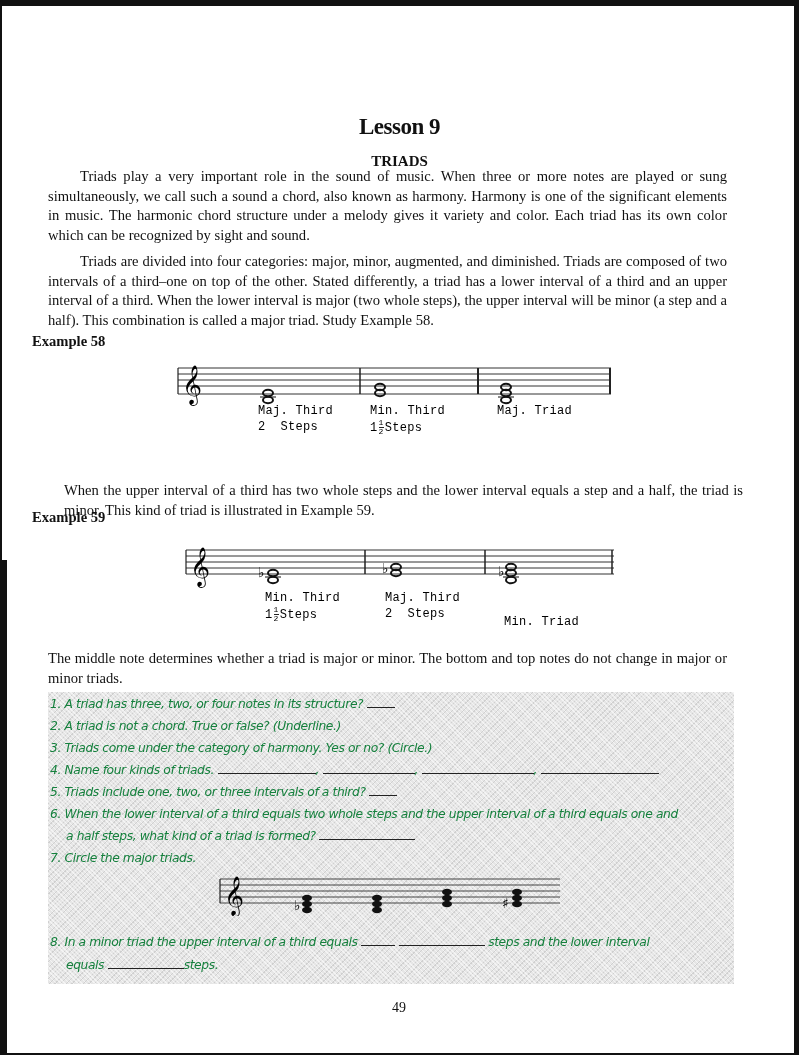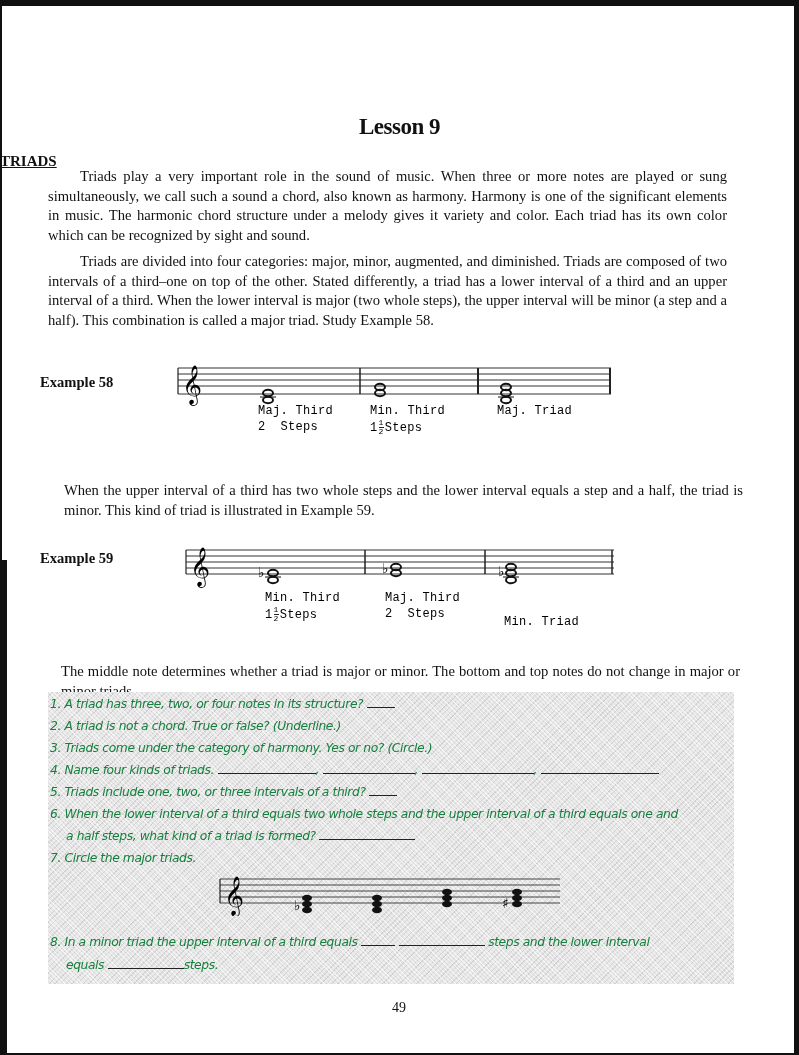--- a/index.html
+++ b/index.html
@@ -7,26 +7,26 @@
          font-family:"Liberation Serif", serif; color:#111; }
   .edge-top { position:absolute; left:0; top:0; width:799px; height:6px; background:#111; }
   .edge-right { position:absolute; right:0; top:0; width:5px; height:1055px; background:#111; }
   .edge-left { position:absolute; left:0; top:6px; width:5px; height:1049px;
                background:linear-gradient(to right,#111 0,#111 2px,#fff 2px); }
   .edge-left2 { position:absolute; left:0; top:560px; width:7px; height:495px; background:#111; }
   .edge-bottom { position:absolute; left:0; bottom:0; width:799px; height:2px; background:#111; }
 
   .title { position:absolute; left:0; width:799px; top:114px; text-align:center;
            font-size:23px; font-weight:bold; letter-spacing:-0.5px; }
-  .subtitle { position:absolute; left:0; width:799px; top:153px; text-align:left;
-              font-size:15px; font-weight:bold;text-decoration:underline; }
+  .subtitle { position:absolute; left:0; width:799px; top:153px; text-align:center;
+              font-size:15px; font-weight:bold; }
   .para { position:absolute; left:48px; width:679px; font-size:14.6px; line-height:19.6px;
           text-align:justify; }
   .indent { text-indent:32px; }
-  .ex-label { position:absolute; left:40px; font-size:14.6px; font-weight:bold;margin-top:41px; }
+  .ex-label { position:absolute; left:32px; font-size:14.6px; font-weight:bold; }
 
   .staff { position:absolute; }
   .caption { position:absolute; font-family:"Liberation Mono", monospace; font-size:12px;
              line-height:16px; letter-spacing:0.3px; color:#000000; white-space:nowrap; }
   .frac { display:inline-block; vertical-align:middle; font-size:8px; line-height:8px;
           text-align:center; margin:0 1px; }
   .frac span { display:block; }
   .frac .num { border-bottom:1px solid #222; }
 
   .exercise-box { position:absolute; left:48px; top:692px; width:686px; height:292px;
@@ -146,21 +146,21 @@
   <div><span>1</span><span class="frac"><span class="num">1</span><span>2</span></span><span>Steps</span></div>
 </div>
 <div class="caption" style="left:385px;top:590px;">
   <div>Maj. Third</div>
   <div><span>2</span>&nbsp;&nbsp;<span>Steps</span></div>
 </div>
 <div class="caption" style="left:504px;top:614px;text-align:center;">
   <div>Min. Triad</div>
 </div>
 
-<p class="para" style="top:649px;margin:13px;">The middle note determines whether a triad is major or minor. The bottom and top notes do not change in major or minor triads.</p>
+<p class="para" style="top:649px;margin:0;">The middle note determines whether a triad is major or minor. The bottom and top notes do not change in major or minor triads.</p>
 
 <div class="exercise-box"></div>
 
 <div class="q" style="top:697px;">
   <span>1.  A triad has three, two, or four notes in its structure?</span>
   <span class="blank" style="width:28px;"></span>
 </div>
 <div class="q" style="top:719px;">
   <span>2.  A triad is not a chord. True or false? (Underline.)</span>
 </div>

